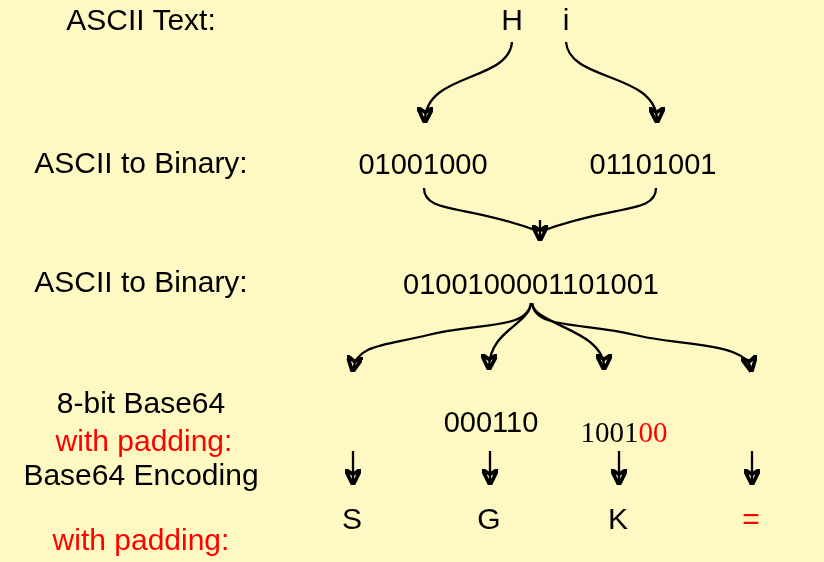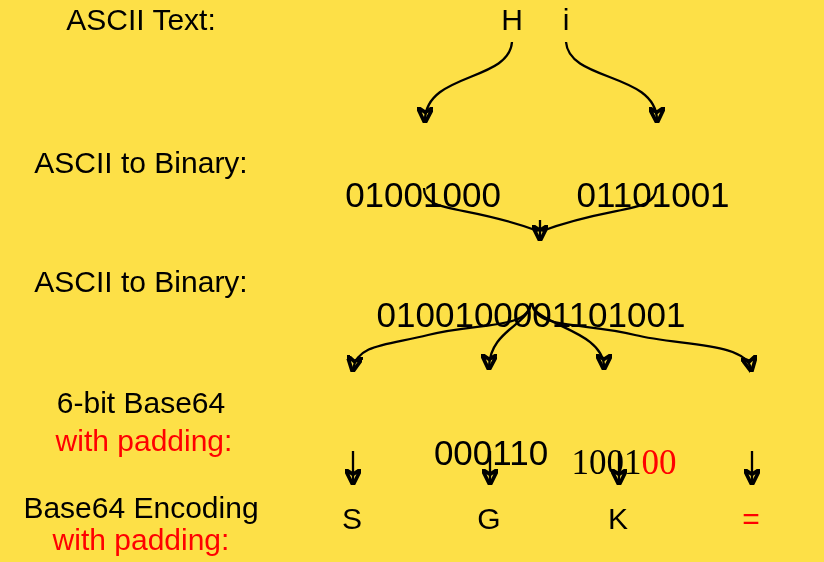--- a/index.html
+++ b/index.html
@@ -1,34 +1,34 @@
 <!DOCTYPE html>
 <html><head>
 <meta charset="utf-8">
 <style>
   html,body { margin:0; padding:0; background:#ffffff; }
   .canvas {
     position:relative;
     width:824px; height:562px;
-    background:#fde047;
+    background:#fef9c3;
     font-family:"Liberation Sans", sans-serif;
     overflow:hidden;
   }
   .arrows { position:absolute; left:0; top:0; width:824px; height:562px; }
   .arrows path, .arrows line { stroke:#000000; stroke-width:2.3; fill:none; }
   .t {
     position:absolute;
     transform:translateX(-50%);
     white-space:nowrap;
     font-size:30px;
     line-height:36px;
     color:#000000;
     text-align:center;
   }
-  .digits { font-size:35px; letter-spacing:0;margin-top:31px; }
+  .digits { font-size:29px; letter-spacing:0; }
   .red { color:#ff0000; }
 </style>
 </head>
 <body>
 
 <div class="canvas">
 
   <svg class="arrows" viewBox="0 0 824 562" xmlns="http://www.w3.org/2000/svg">
     <defs>
       <marker id="ah" viewBox="0 0 10 10" refX="8" refY="5" markerWidth="7" markerHeight="7" orient="auto">
@@ -58,27 +58,27 @@
   <div class="t" style="left:512px; top:2px;">H</div>
   <div class="t" style="left:566px; top:2px;">i</div>
 
   <div class="t" style="left:141px; top:145px;">ASCII to Binary:</div>
   <div class="t digits" style="left:423px; top:146px;">01001000</div>
   <div class="t digits" style="left:653px; top:146px;text-align:center;">01101001</div>
 
   <div class="t" style="left:141px; top:264px;">ASCII to Binary:</div>
   <div class="t digits" style="left:531px; top:266px;">0100100001101001</div>
 
-  <div class="t" style="left:141px; top:385px;">6-bit Base64</div>
+  <div class="t" style="left:141px; top:385px;">8-bit Base64</div>
   <div class="t red" style="left:144px; top:423px;">with padding:</div>
 
   <div class="t digits" style="left:491px; top:404px;"><span>000110</span><span class="red"></span></div>
   <div class="t digits" style="left:624px; top:414px;font-family:Liberation Serif, serif;"><span>1001</span><span class="red">00</span></div>
 
-  <div class="t" style="left:141px; top:490px;">Base64 Encoding</div>
+  <div class="t" style="left:141px; top:457px;">Base64 Encoding</div>
   <div class="t red" style="left:141px; top:522px;">with padding:</div>
 
   <div class="t" style="left:352px; top:501px;">S</div>
   <div class="t" style="left:489px; top:501px;">G</div>
   <div class="t" style="left:618px; top:501px;">K</div>
   <div class="t red" style="left:751px; top:501px;">=</div>
 
 </div>
 
 </body></html>

